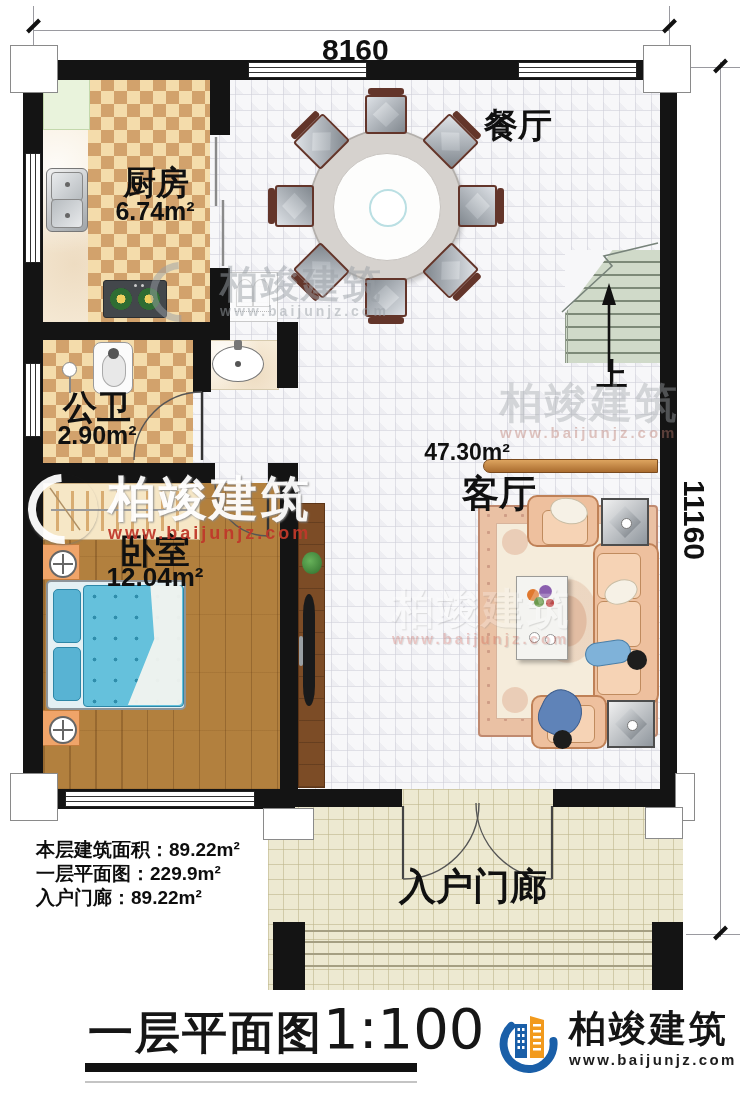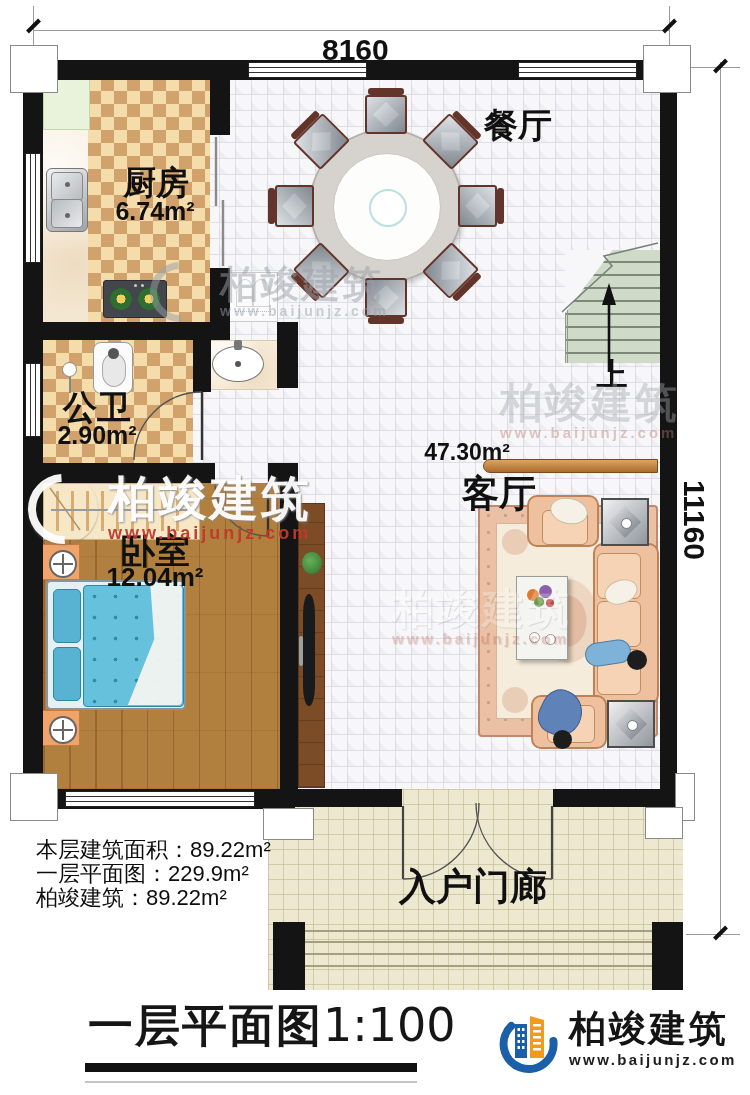--- a/index.html
+++ b/index.html
@@ -50,24 +50,24 @@
   .lampcirc{position:absolute;border:2px solid #666;background:#fff;border-radius:50%;}
   .lampcirc i{position:absolute;background:#666;}
   .steps-line{position:absolute;height:1.5px;background:#a59f82;z-index:2;}
   
   .wm{position:absolute;display:flex;align-items:center;gap:10px;pointer-events:none;z-index:8;}
   .wm .cres{border-radius:50%;border-style:solid;border-top-color:transparent!important;border-right-color:transparent!important;transform:rotate(42deg);}
   .wm .col{display:flex;flex-direction:column;line-height:1.02;}
   .wm .t1{font-weight:900;letter-spacing:3px;}
   .wm .t2{font-weight:700;letter-spacing:3px;}
   
-  .infoblock{position:absolute;left:36px;top:838px;font-size:22px;font-weight:400;color:#0d0d0d;line-height:24px;z-index:9;}
+  .infoblock{position:absolute;left:36px;top:838px;font-size:19px;font-weight:700;color:#0d0d0d;line-height:24px;z-index:9;}
   .title-row{position:absolute;left:88px;top:996px;z-index:9;color:#161616;white-space:nowrap;}
   .title-row .t-main{font-size:45px;font-weight:700;letter-spacing:2px;}
-  .title-row .t-scale{font-size:46px;font-weight:400;font-family:"DejaVu Sans",sans-serif;}
+  .title-row .t-scale{font-size:56px;font-weight:400;font-family:"DejaVu Sans",sans-serif;}
   .brandbox{position:absolute;left:497px;top:1002px;display:flex;align-items:center;gap:10px;z-index:9;}
   .brand-name{font-size:37px;font-weight:900;color:#141414;letter-spacing:3px;line-height:1;}
   .brand-url{font-size:15px;font-weight:800;color:#1d1d1d;letter-spacing:2.4px;margin-top:4px;}
   svg.overlay{position:absolute;left:0;top:0;z-index:6;pointer-events:none;}
 </style>
 </head>
 <body>
 
 <div class="stage">
 
@@ -334,21 +334,21 @@
   <div class="wm" style="left:392px;top:588px;color:#ffffff;opacity:.25;text-shadow:1px 1px 1px #888;">
     <div class="col">
       <span class="t1" style="font-size:42px;">柏竣建筑</span>
       <span class="t2" style="font-size:15px;color:#c0392b;">www.baijunjz.com</span>
     </div>
   </div>
 
   <div class="infoblock">
     <div>本层建筑面积：89.22m²</div>
     <div>一层平面图：229.9m²</div>
-    <div>柏竣建筑：89.22m²</div>
+    <div>入户门廊：89.22m²</div>
   </div>
 
   <div class="title-row">
     <span class="t-main">一层平面图</span><span class="t-scale">1:100</span>
   </div>
   <div class="abs" style="left:85px;top:1063px;width:332px;height:9px;background:#111;z-index:9;"></div>
   <div class="abs" style="left:85px;top:1081px;width:332px;height:2px;background:#c4c4c4;z-index:9;"></div>
 
   <div class="brandbox">
     <svg width="62" height="74" viewBox="0 0 62 74">

